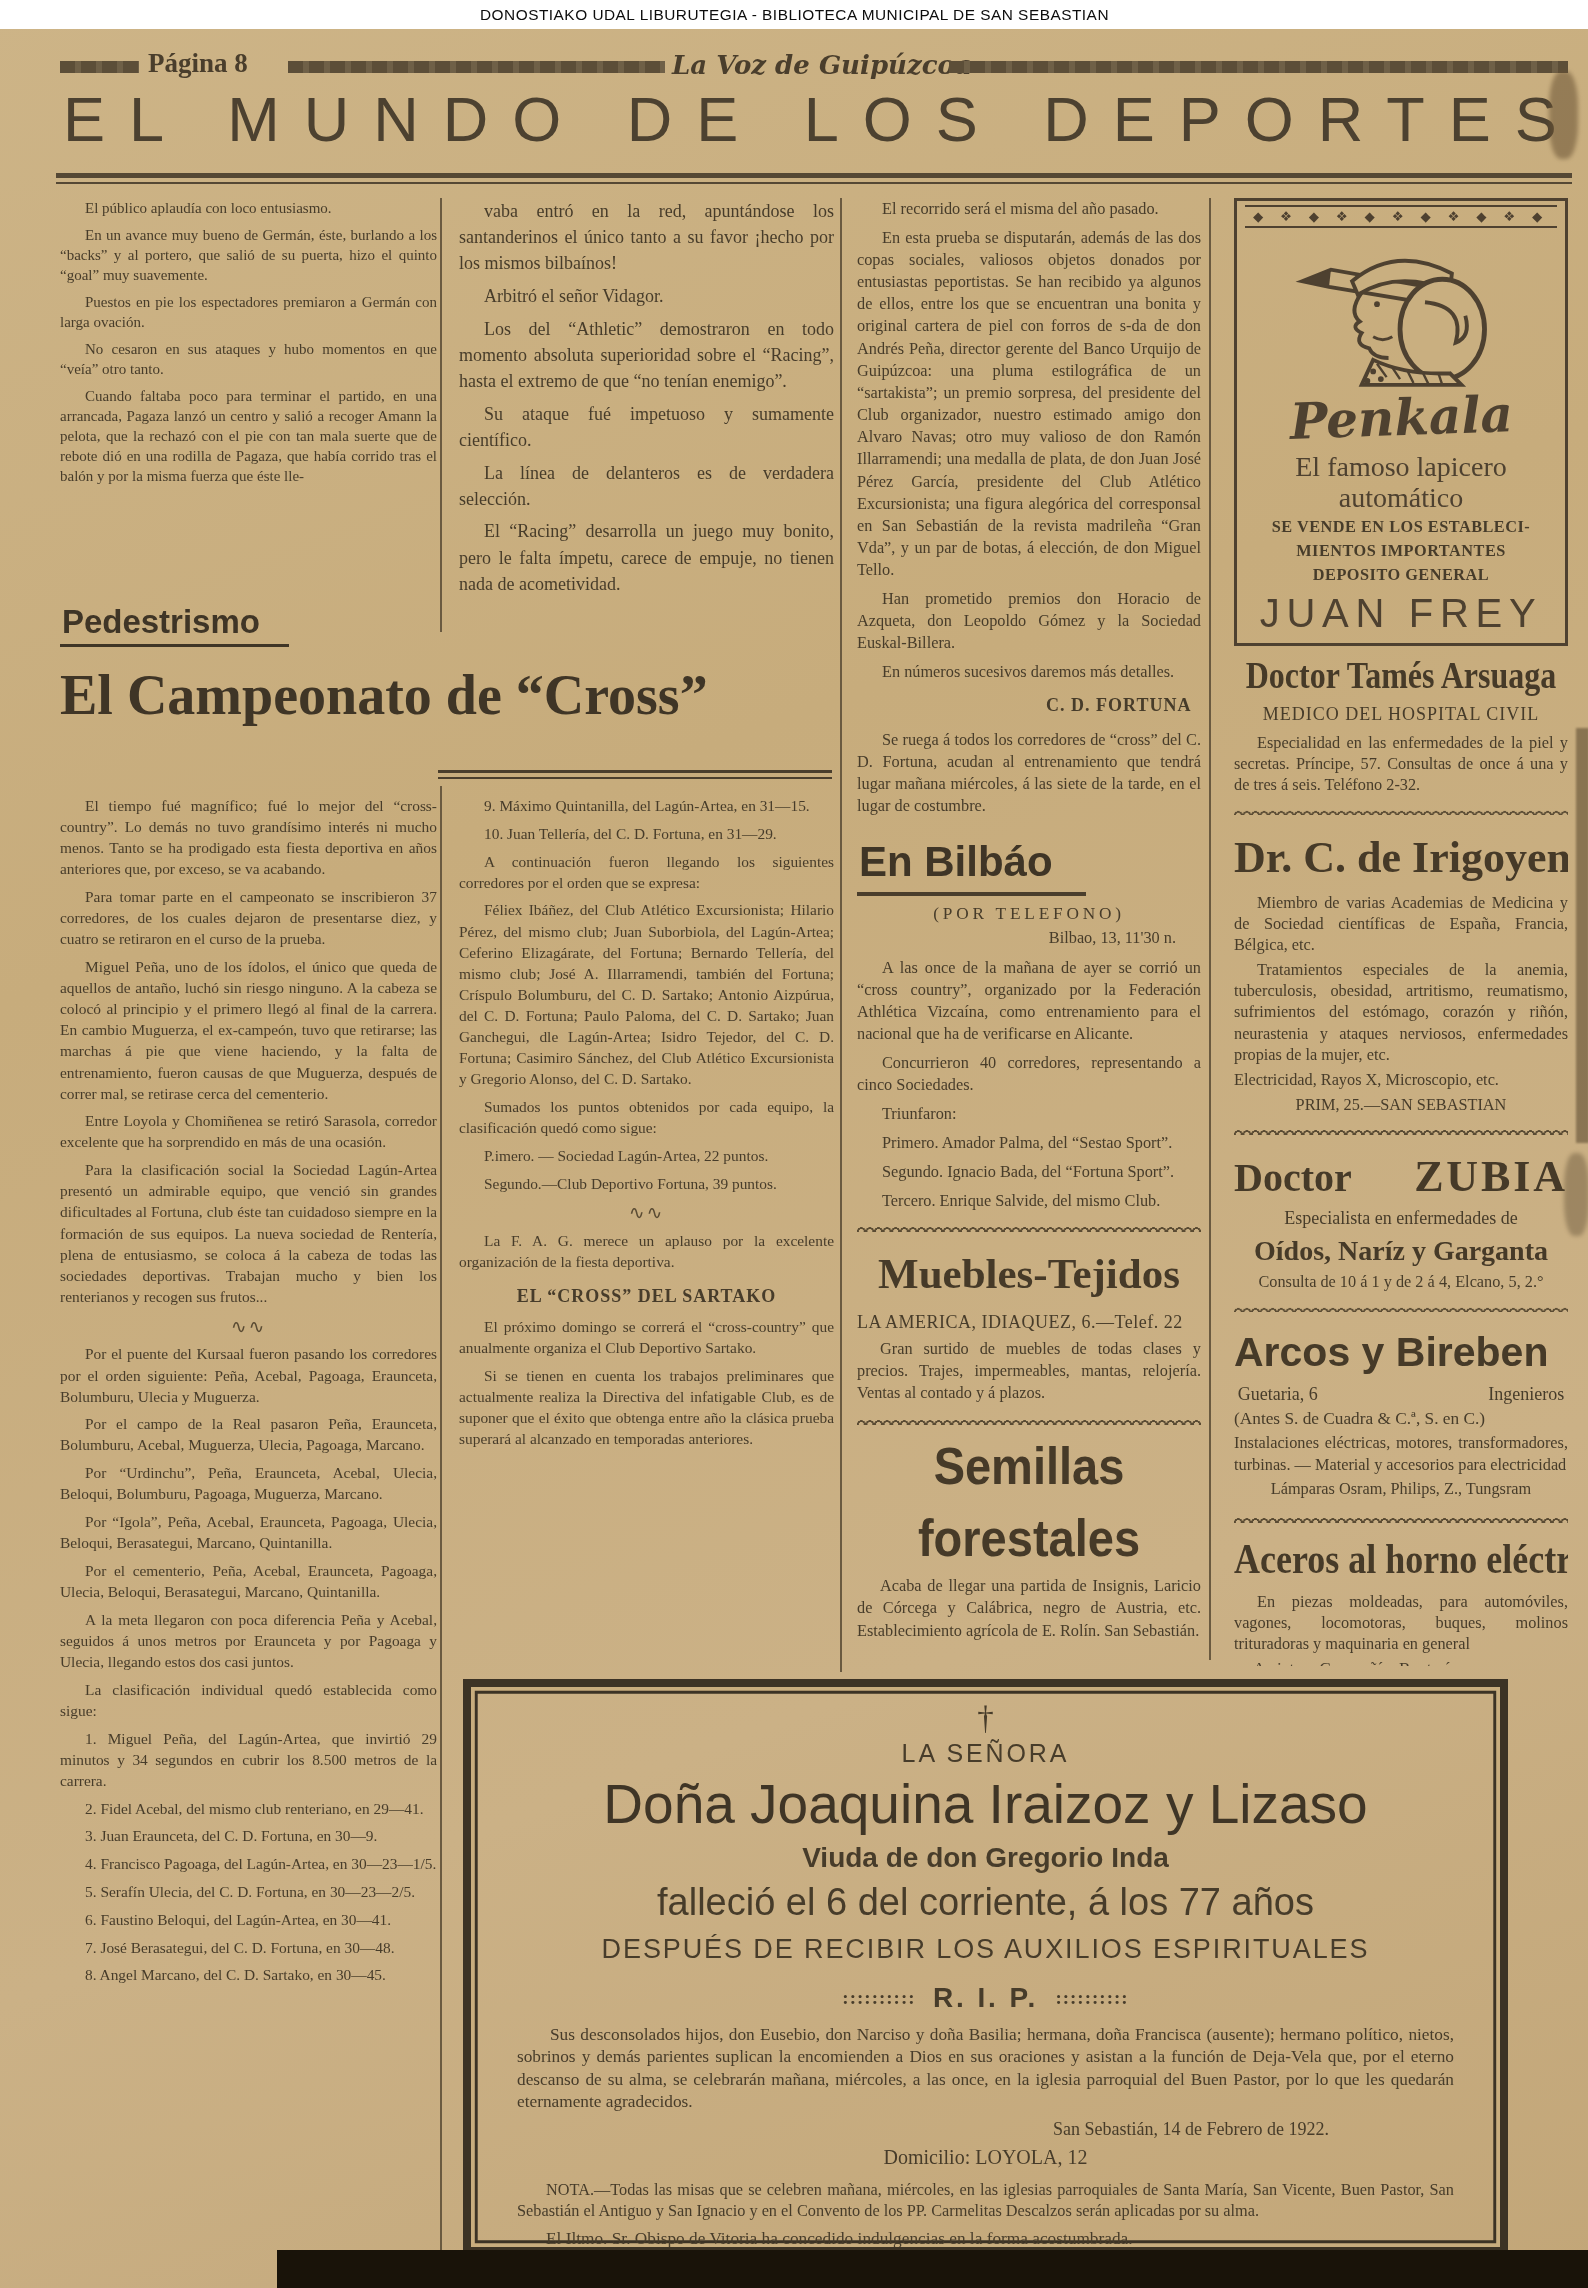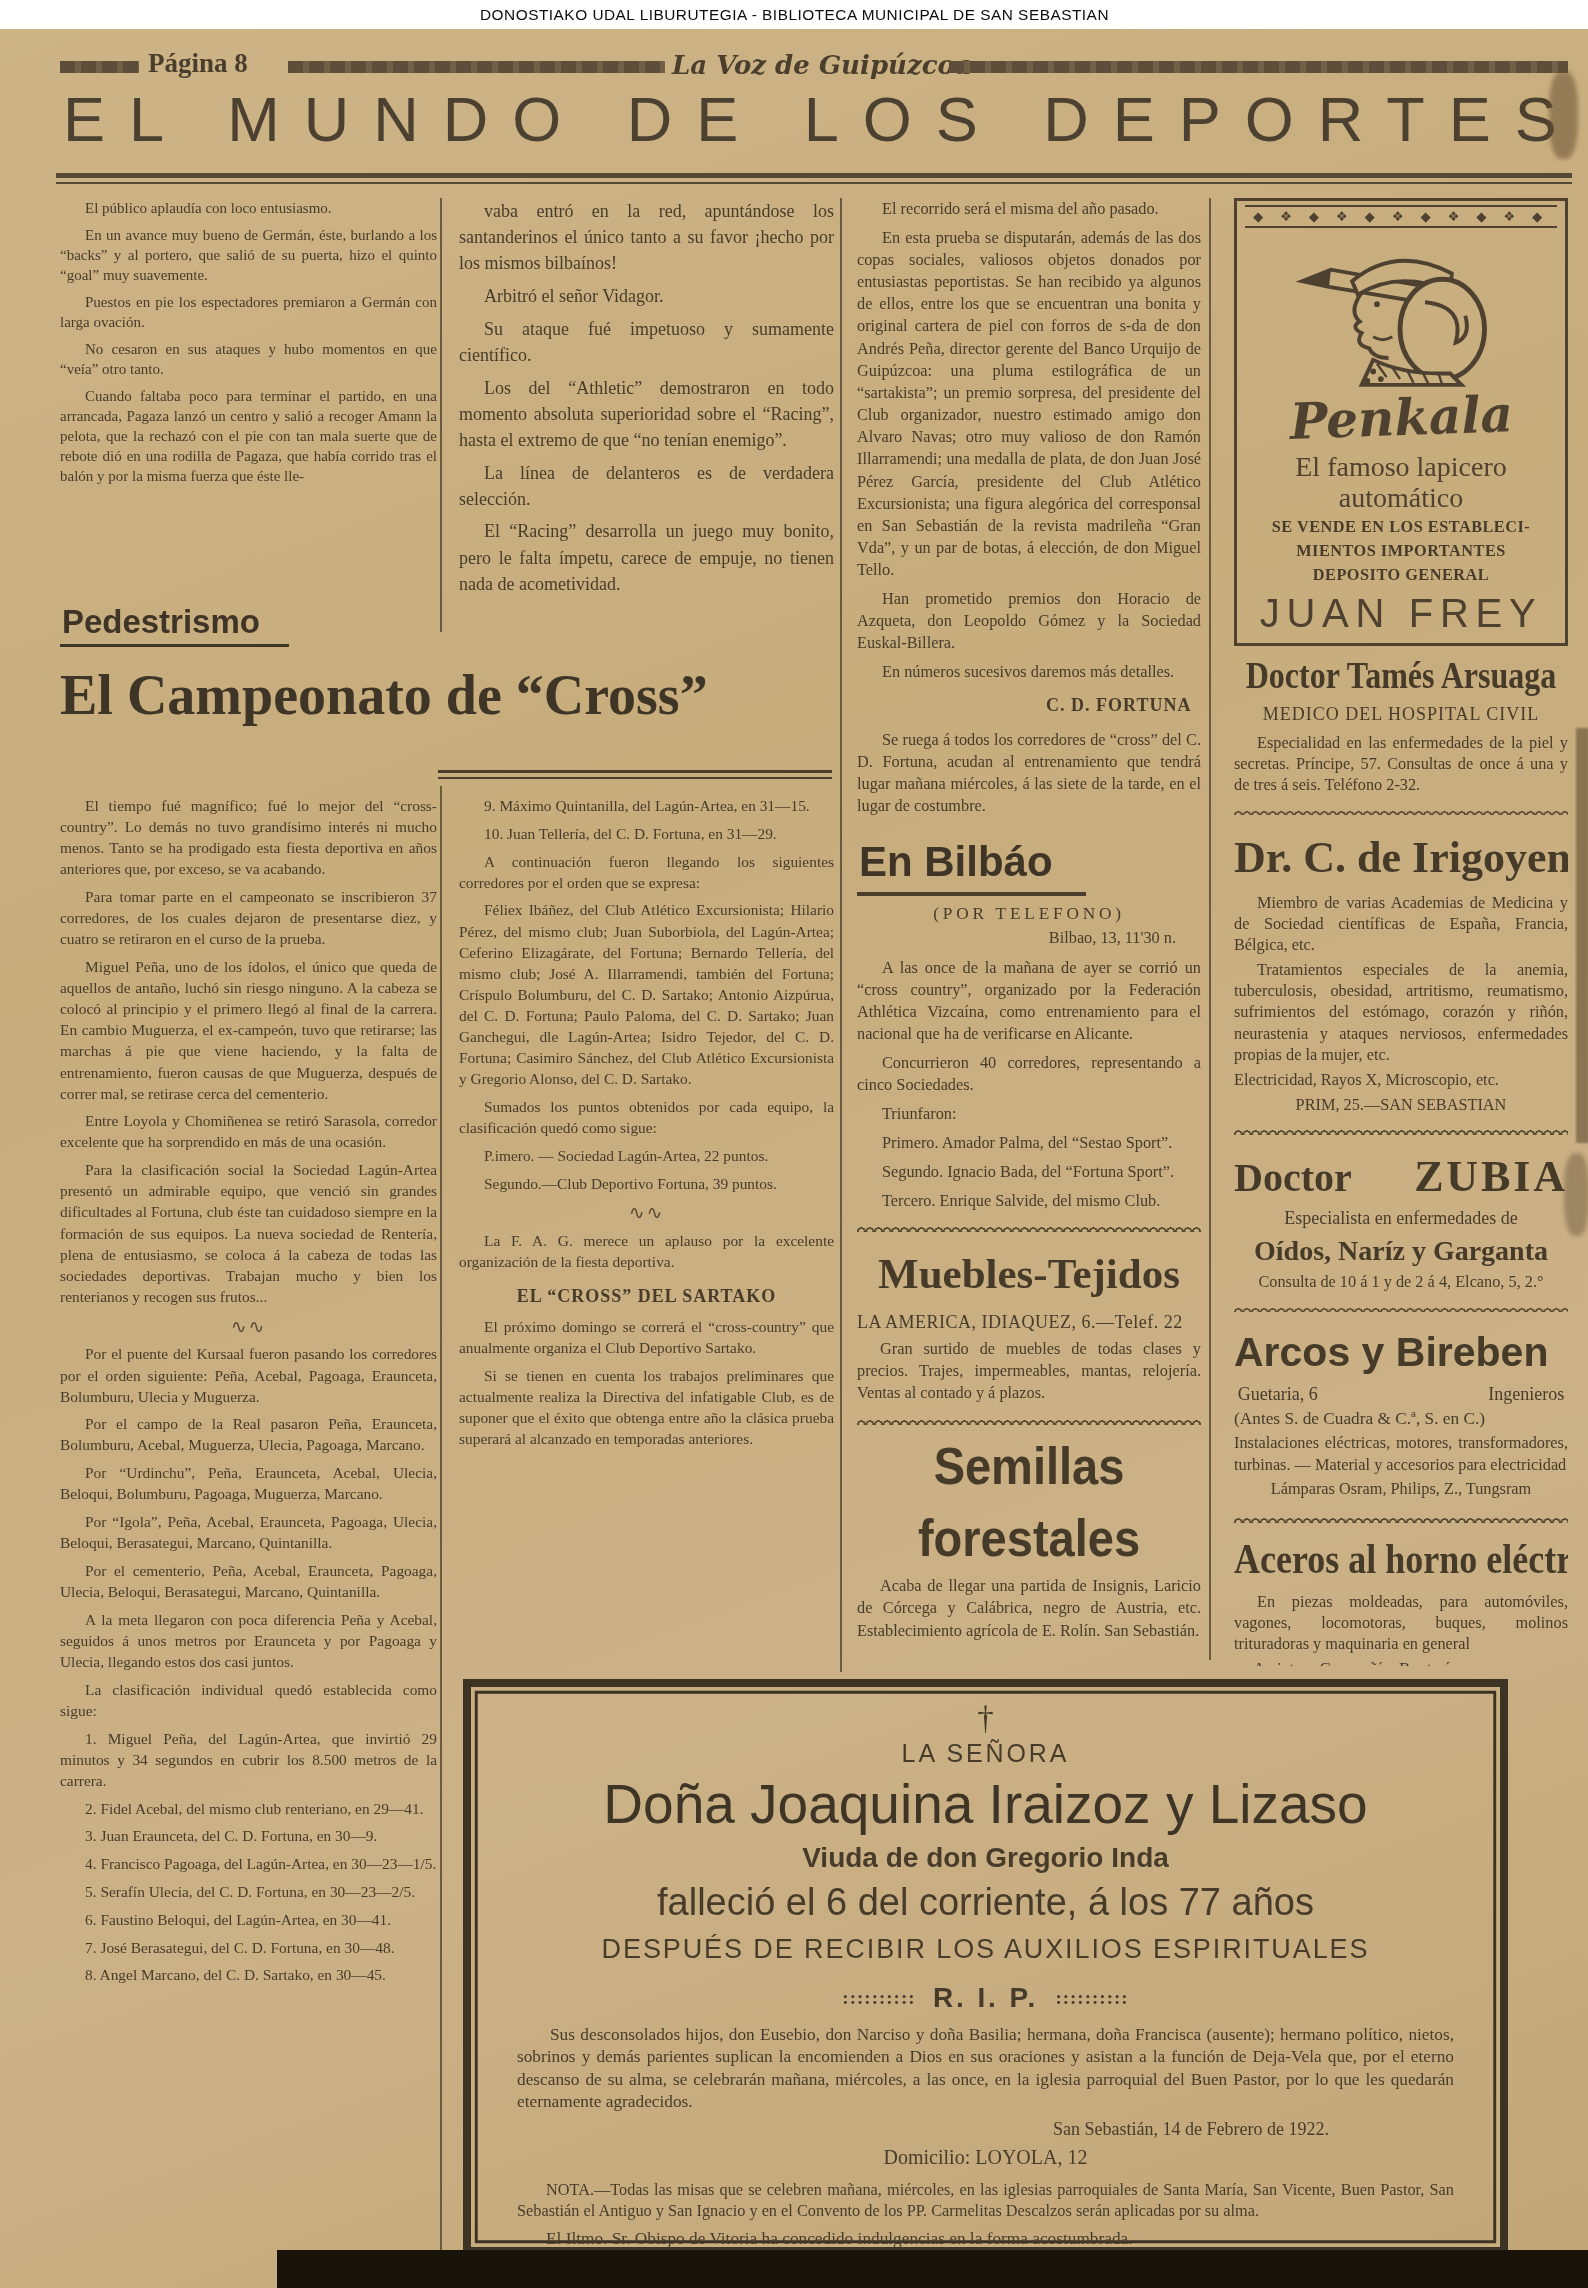--- a/index.html
+++ b/index.html
@@ -173,22 +173,22 @@
         <p class="para">6. Faustino Beloqui, del Lagún-Artea, en 30—41.</p>
         <p class="para">7. José Berasategui, del C. D. Fortuna, en 30—48.</p>
         <p class="para">8. Angel Marcano, del C. D. Sartako, en 30—45.</p>
       </div>
   </section>
 
   <section class="col c2f">
 
   <p class="para">vaba entró en la red, apuntándose los santanderinos el único tanto a su favor ¡hecho por los mismos bilbaínos!</p>
       <p class="para">Arbitró el señor Vidagor.</p>
+      <p class="para">Los del “Athletic” demostraron en todo momento absoluta superioridad sobre el “Racing”, hasta el extremo de que “no tenían enemigo”.</p>
       <p class="para">Su ataque fué impetuoso y sumamente científico.</p>
-      <p class="para">Los del “Athletic” demostraron en todo momento absoluta superioridad sobre el “Racing”, hasta el extremo de que “no tenían enemigo”.</p>
       <p class="para">La línea de delanteros es de verdadera selección.</p>
       <p class="para">El “Racing” desarrolla un juego muy bonito, pero le falta ímpetu, carece de empuje, no tienen nada de acometividad.</p>
     </section>
 
   <section class="col c2x">
     <div>
 
     <p class="para">9. Máximo Quintanilla, del Lagún-Artea, en 31—15.</p>
         <p class="para">10. Juan Tellería, del C. D. Fortuna, en 31—29.</p>
         <p class="para">A continuación fueron llegando los siguientes corredores por el orden que se expresa:</p>

